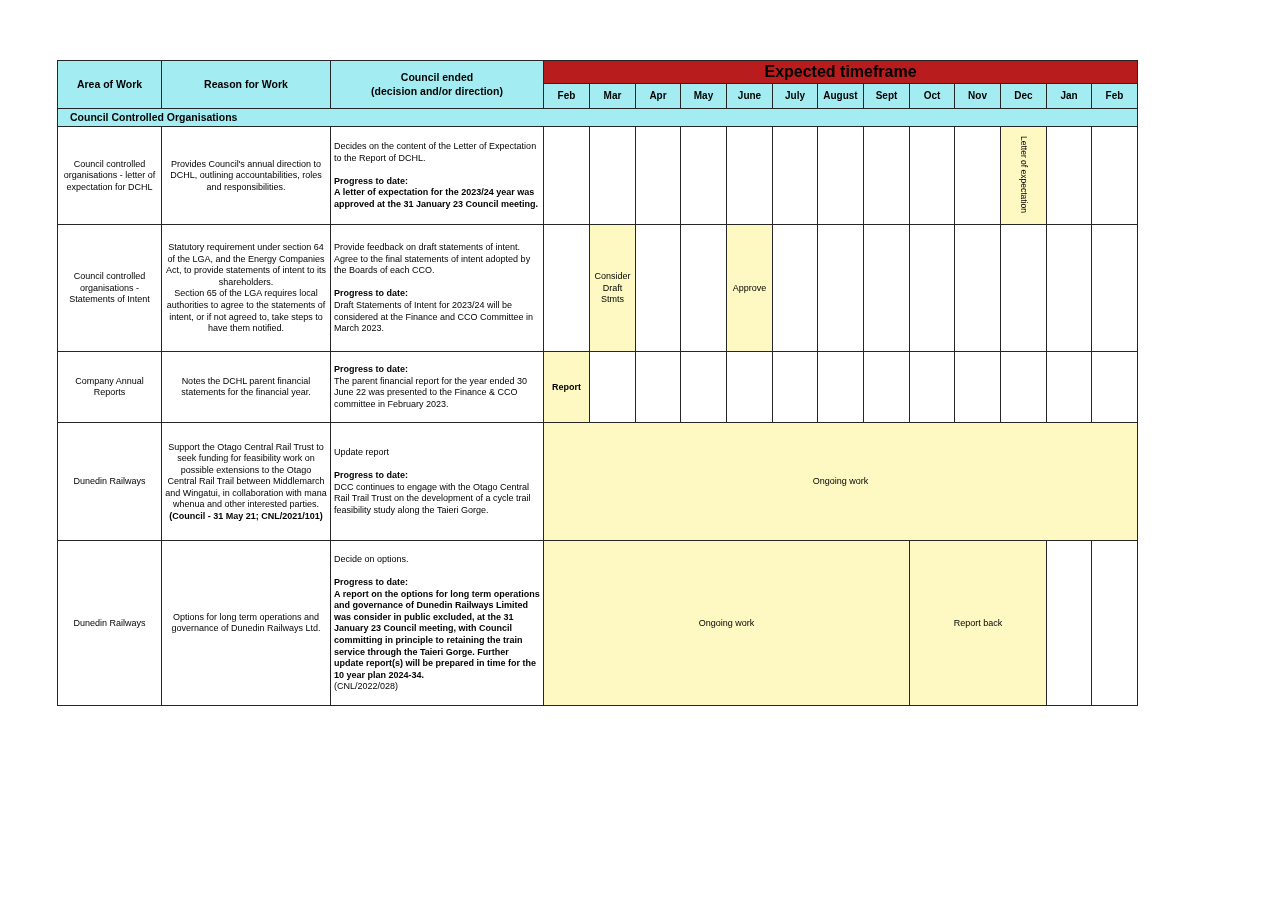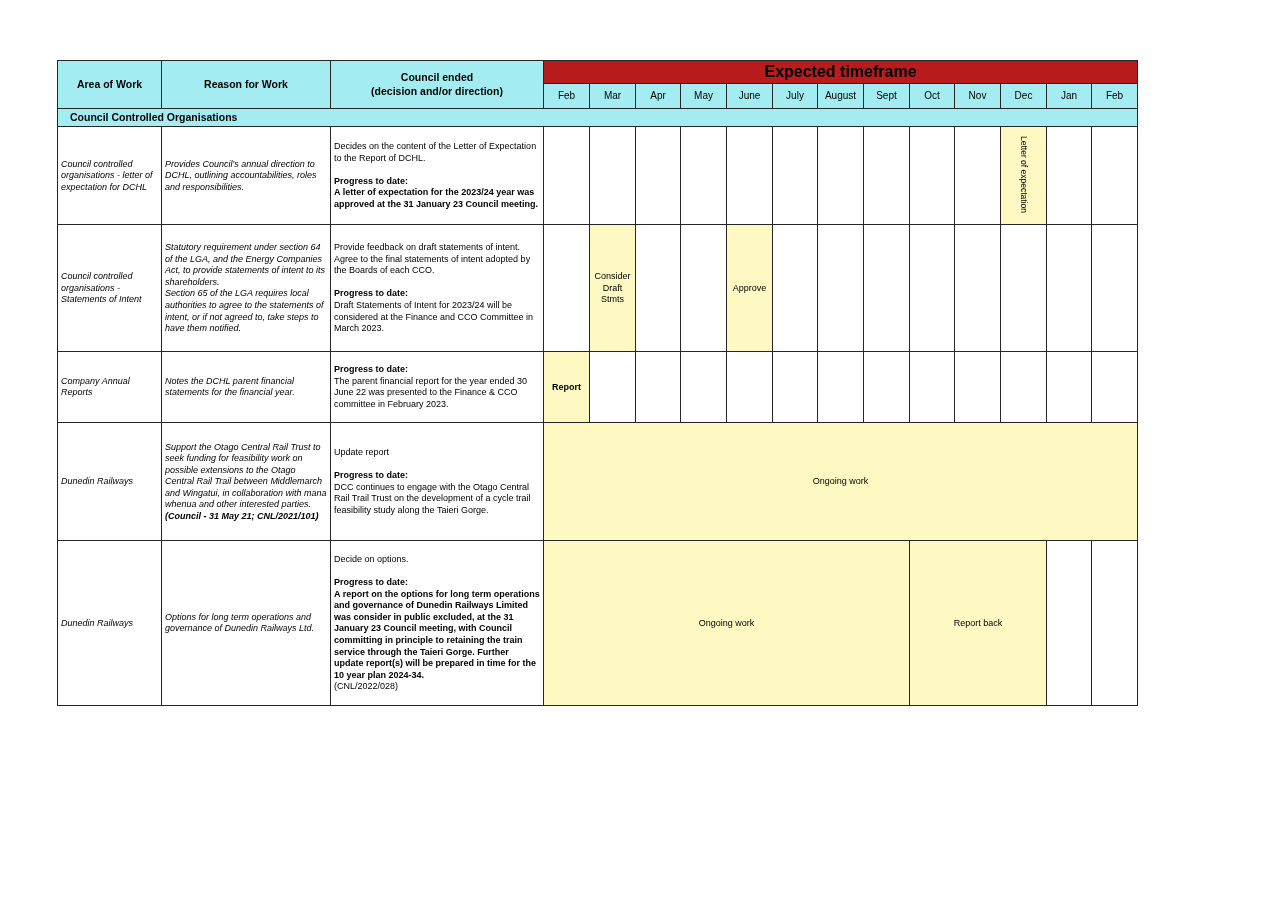--- a/index.html
+++ b/index.html
@@ -11,23 +11,23 @@
     position:absolute;left:57px;top:60px;width:1081px;
     border-collapse:collapse;table-layout:fixed;
   }
   .worktable td,.worktable th{
     border:1px solid #262626;padding:1px 3px;vertical-align:middle;
     font-size:9px;line-height:1.28;overflow:hidden;word-wrap:break-word;
   }
   .hl{background:#fef9c3;}
   th.colhead{font-size:10.5px;font-weight:bold;text-align:center;background:#A3EDF2;}
   th.tfhead{font-size:16px;font-weight:bold;text-align:center;background:#b91c1c;}
-  th.month{font-size:10px;font-weight:normal;background:#A3EDF2;}
+  th.month{font-size:10px;font-weight:bold;background:#A3EDF2;}
   td.section{font-size:10.5px;font-weight:bold;text-align:left;background:#A3EDF2;padding-left:12px;}
-  td.area,td.reason{text-align:left;font-style:italic;}
+  td.area,td.reason{text-align:center;}
   td.role{text-align:left;}
   td.tl{text-align:center;}
   td.tl.bold{font-weight:bold;}
   .para{margin:0;min-height:11px;}
   .para.bold{font-weight:bold;}
   .vtext{
     writing-mode:vertical-rl;display:inline-block;
     font-size:8.5px;white-space:nowrap;
   }
   .r-h1{height:18px;} .r-h2{height:25px;} .r-sec{height:18px;}

